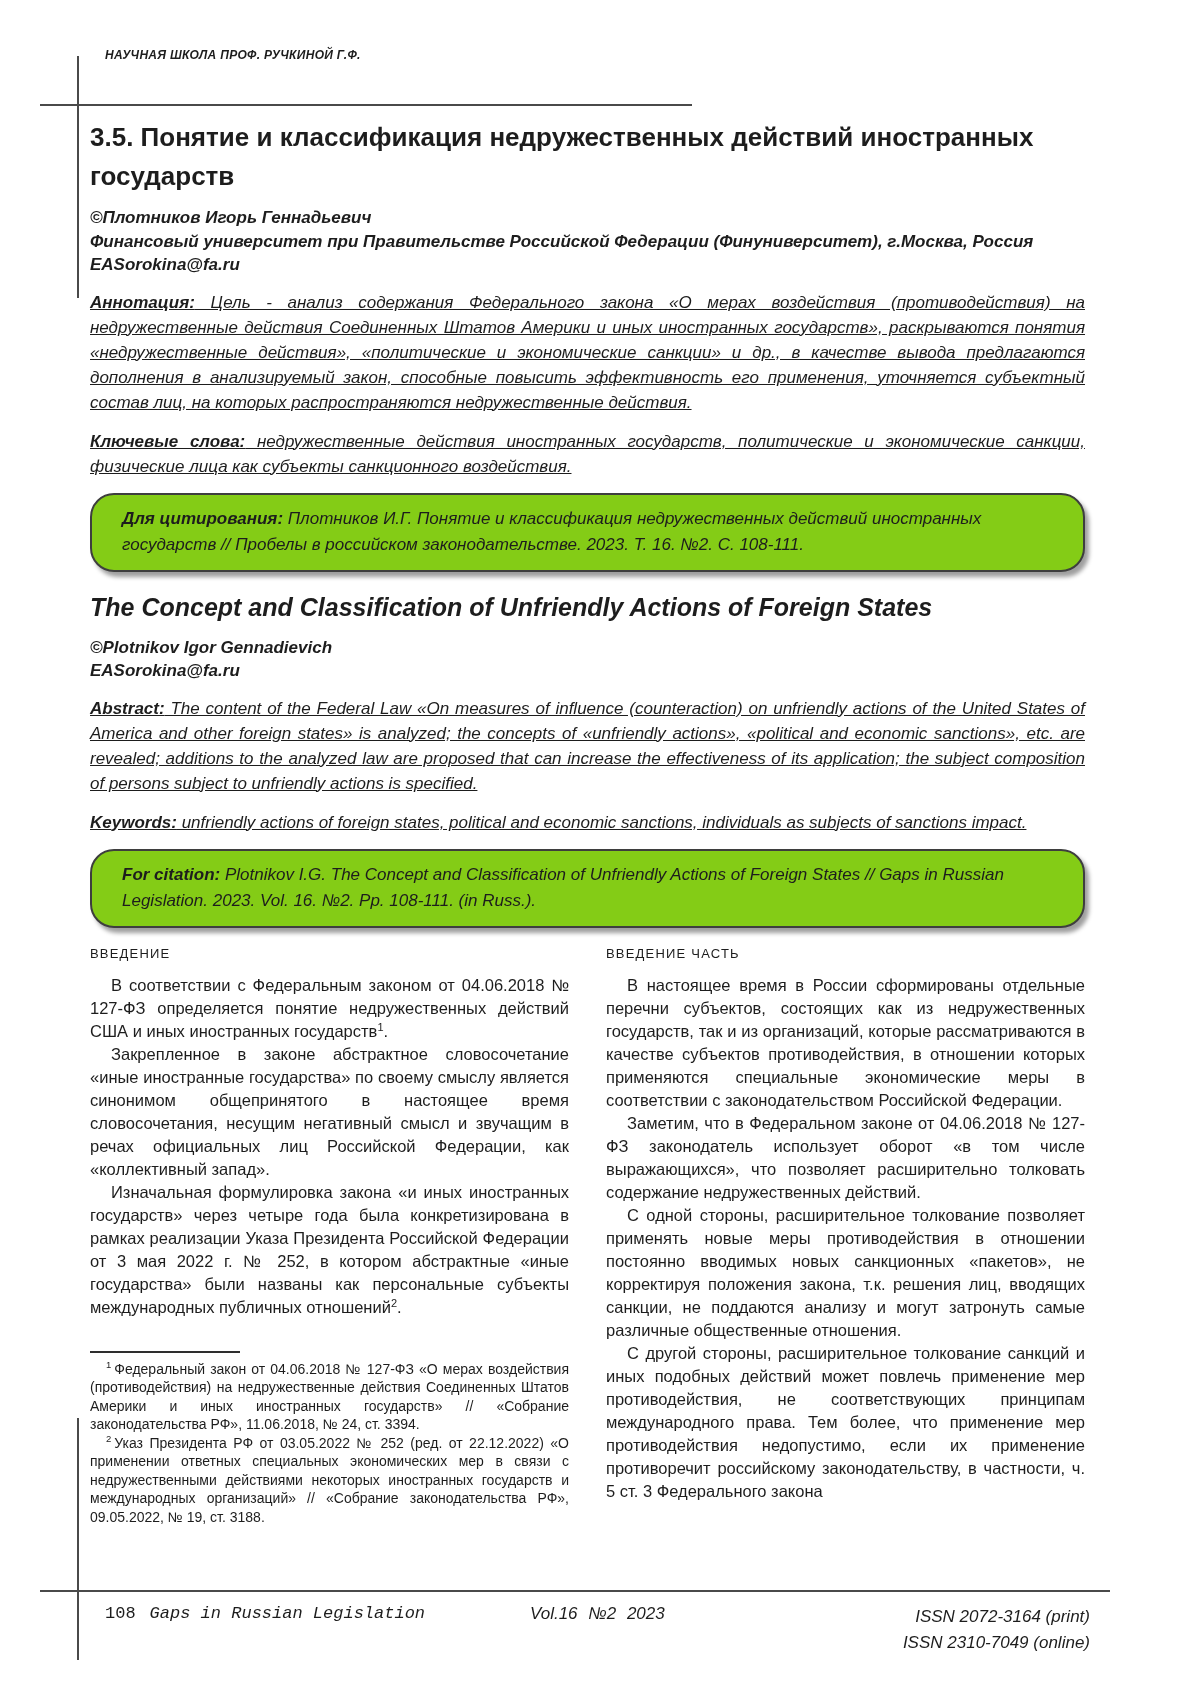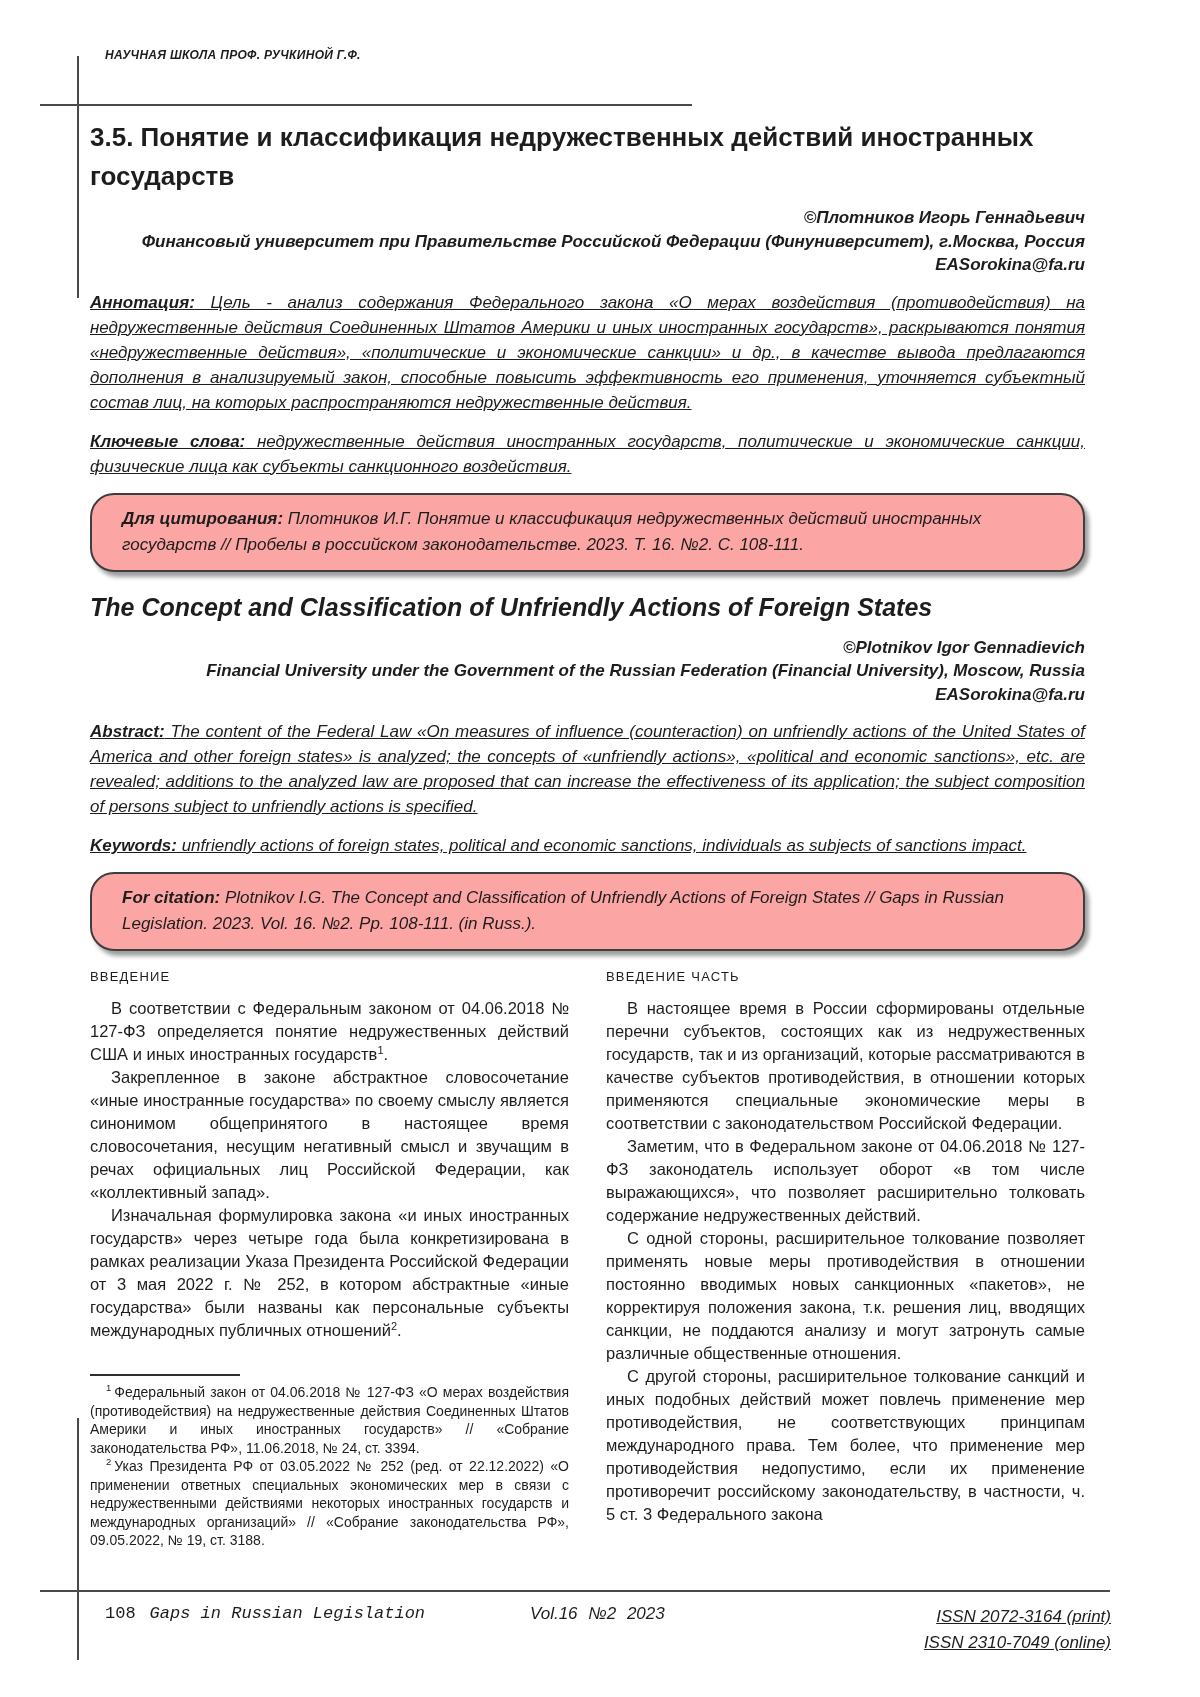--- a/index.html
+++ b/index.html
@@ -17,33 +17,33 @@
 
   .running-head{
     position:absolute;left:105px;top:48px;
     font-size:12px;font-weight:bold;font-style:italic;letter-spacing:.3px;
   }
   .content{position:absolute;left:90px;top:118px;width:995px;}
 
   h1.ru-title{
     margin:0 0 10px 0;font-size:26px;line-height:39px;font-weight:bold;
   }
-  .author-block{margin:0 0 13px 0;font-size:17px;line-height:23.5px;font-weight:bold;font-style:italic;text-align:right;}
+  .author-block{margin:0 0 13px 0;font-size:17px;line-height:23.5px;font-weight:bold;font-style:italic;}
   .author-block div{margin:0;}
 
   .meta-para{
     margin:0 0 14px 0;font-size:17px;line-height:25px;font-style:italic;
     text-align:justify;
     text-decoration:underline;
   }
   .meta-para strong{font-weight:bold;}
 
   .cite-box{
     box-sizing:border-box;width:995px;margin:4px 0 18px 0;
-    background:#fca5a5;border:2px solid #3e3e3e;border-radius:24px;
+    background:#84cc16;border:2px solid #3e3e3e;border-radius:24px;
     padding:11px 30px 12px 30px;
     font-size:17px;line-height:26px;font-style:italic;text-align:left;
     box-shadow:4px 5px 4px rgba(0,0,0,0.38);
   }
   .cite-box strong{font-weight:bold;}
 
   h1.en-title{
     margin:6px 0 12px 0;font-size:25px;line-height:34px;font-weight:bold;font-style:italic;
   }
 
@@ -62,21 +62,21 @@
   .fn{
     margin:0;font-size:14px;line-height:18.5px;text-align:justify;text-indent:16px;
   }
   .fn sup{font-size:9.5px;margin-right:3px;line-height:0;}
 
   .footer-item{position:absolute;font-size:17px;}
   #footer-left{left:105px;top:1604px;font-family:Liberation Mono, monospace;}
   #footer-left .pagenum{font-style:normal;margin-right:14px;}
   #footer-left .journal{font-style:italic;}
   #footer-center{left:530px;top:1604px;font-style:italic;word-spacing:6px;}
-  #footer-right{right:89px;top:1604px;text-align:right;font-style:italic;line-height:26px;text-decoration:underline;}
+  #footer-right{right:110px;top:1604px;text-align:right;font-style:italic;line-height:26px;}
 </style>
 </head>
 <body>
 
 <div class="vline" id="vline-top"></div>
 <div class="vline" id="vline-bottom"></div>
 <div class="hrule" id="hrule-top"></div>
 <div class="hrule" id="hrule-bottom"></div>
 
 <div class="running-head">НАУЧНАЯ ШКОЛА ПРОФ. РУЧКИНОЙ Г.Ф.</div>
@@ -94,21 +94,20 @@
   <p class="meta-para"><strong>Аннотация:</strong><span> Цель - анализ содержания Федерального закона «О мерах воздействия (противодействия) на недружественные действия Соединенных Штатов Америки и иных иностранных государств», раскрываются понятия «недружественные действия», «политические и экономические санкции» и др., в качестве вывода предлагаются дополнения в анализируемый закон, способные повысить эффективность его применения, уточняется субъектный состав лиц, на которых распространяются недружественные действия.</span></p>
 
   <p class="meta-para"><strong>Ключевые слова:</strong><span> недружественные действия иностранных государств, политические и экономические санкции, физические лица как субъекты санкционного воздействия.</span></p>
 
   <div class="cite-box"><strong>Для цитирования:</strong><span> Плотников И.Г. Понятие и классификация недружественных действий иностранных государств // Пробелы в российском законодательстве. 2023. Т. 16. №2. С. 108-111.</span></div>
 
   <h1 class="en-title">The Concept and Classification of Unfriendly Actions of Foreign States</h1>
 
   <div class="author-block">
     <div>©Plotnikov Igor Gennadievich</div>
-    <div>Financial University under the Government of the Russian Federation (Financial University), Moscow, Russia</div>
     <div>EASorokina@fa.ru</div>
   </div>
 
   <p class="meta-para"><strong>Abstract:</strong><span> The content of the Federal Law «On measures of influence (counteraction) on unfriendly actions of the United States of America and other foreign states» is analyzed; the concepts of «unfriendly actions», «political and economic sanctions», etc. are revealed; additions to the analyzed law are proposed that can increase the effectiveness of its application; the subject composition of persons subject to unfriendly actions is specified.</span></p>
 
   <p class="meta-para"><strong>Keywords:</strong><span> unfriendly actions of foreign states, political and economic sanctions, individuals as subjects of sanctions impact.</span></p>
 
   <div class="cite-box"><strong>For citation:</strong><span> Plotnikov I.G. The Concept and Classification of Unfriendly Actions of Foreign States // Gaps in Russian Legislation. 2023. Vol. 16. №2. Pp. 108-111. (in Russ.).</span></div>
 
   <div class="columns">

